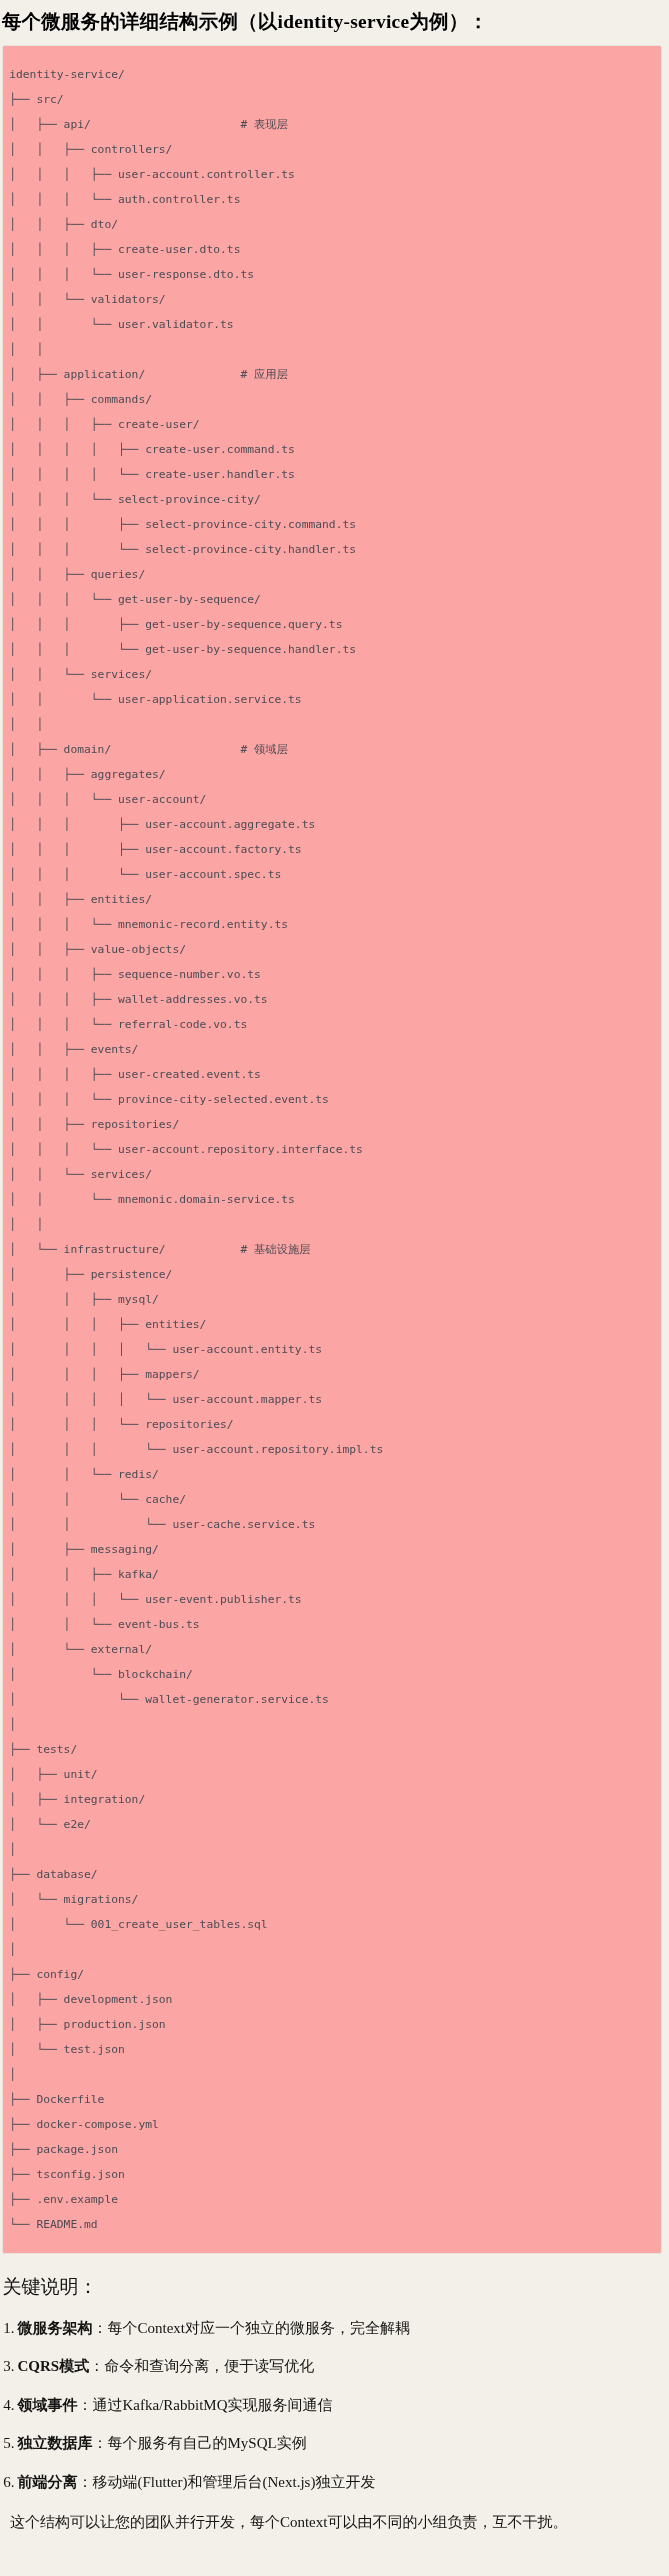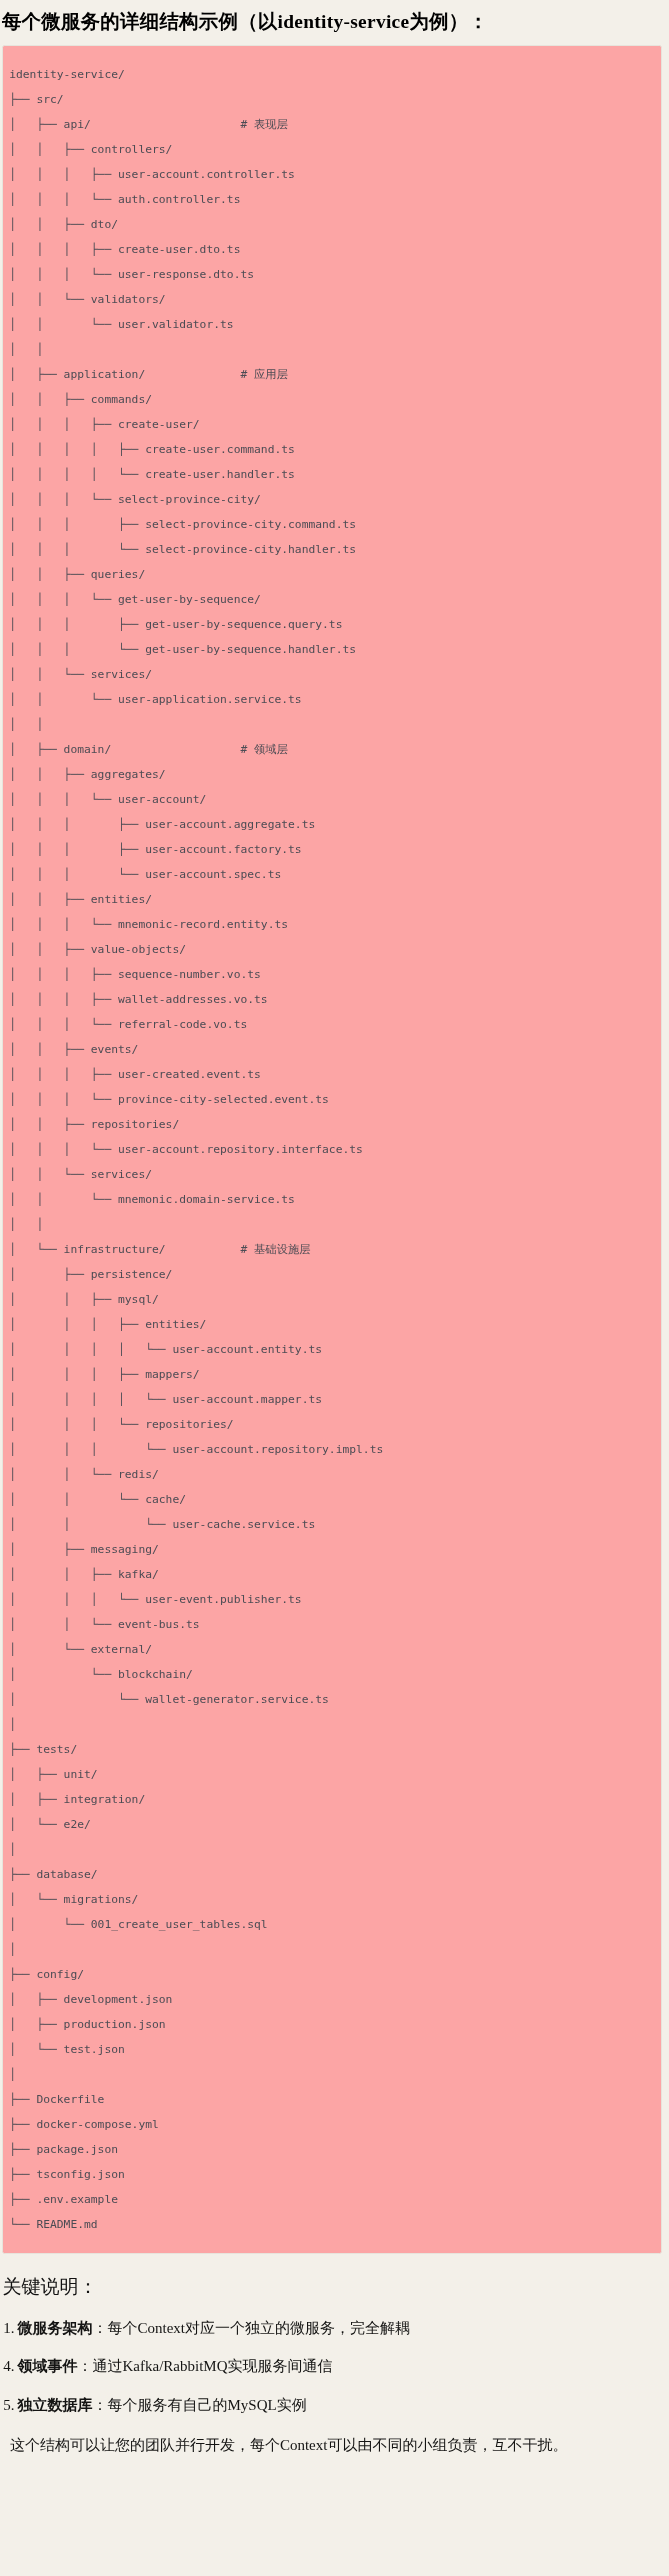--- a/index.html
+++ b/index.html
@@ -155,26 +155,32 @@
 └── README.md</pre>
   </div>
 
   <h2 class="notes-heading">关键说明：</h2>
 
   <div class="note-item">
     <span class="num">1.</span><span class="term">微服务架构</span><span class="text">：每个Context对应一个独立的微服务，完全解耦</span>
   </div>
 
 
+  <div class="note-item">
+    <span class="num">3.</span><span class="term">CQRS模式</span><span class="text">：命令和查询分离，便于读写优化</span>
+  </div>
 
   <div class="note-item">
     <span class="num">4.</span><span class="term">领域事件</span><span class="text">：通过Kafka/RabbitMQ实现服务间通信</span>
   </div>
 
   <div class="note-item">
     <span class="num">5.</span><span class="term">独立数据库</span><span class="text">：每个服务有自己的MySQL实例</span>
   </div>
 
+  <div class="note-item">
+    <span class="num">6.</span><span class="term">前端分离</span><span class="text">：移动端(Flutter)和管理后台(Next.js)独立开发</span>
+  </div>
 
   <p class="closing">这个结构可以让您的团队并行开发，每个Context可以由不同的小组负责，互不干扰。</p>
 
 </div>
 
 
 </body></html>

